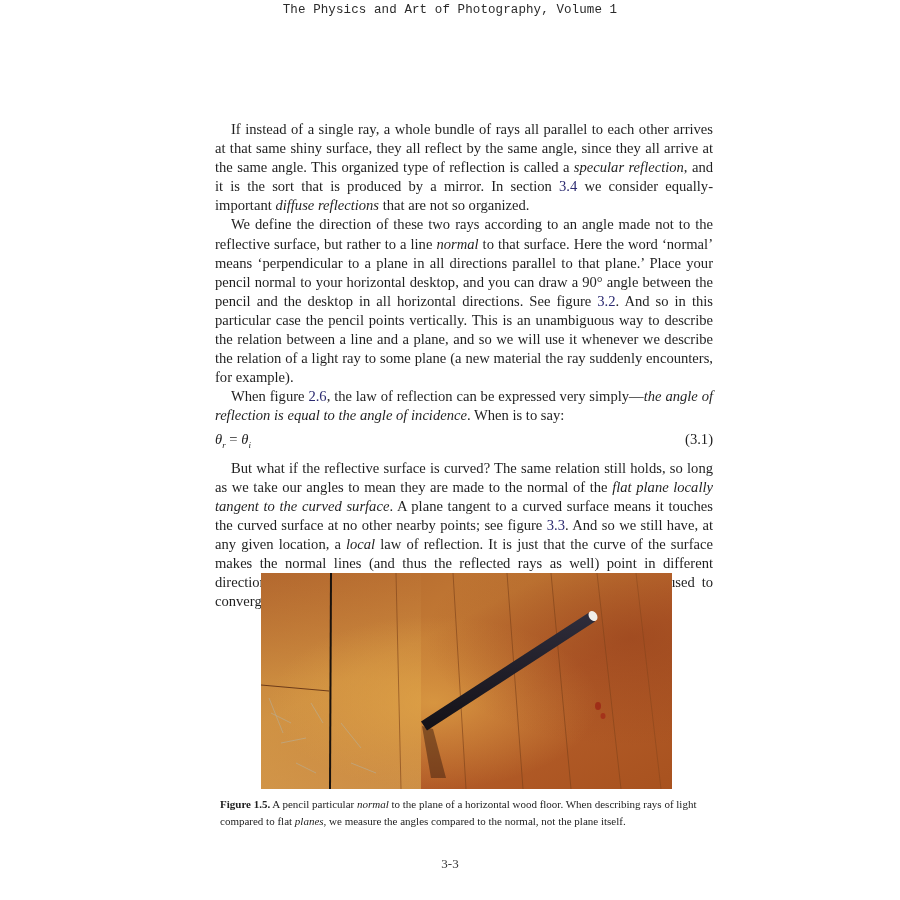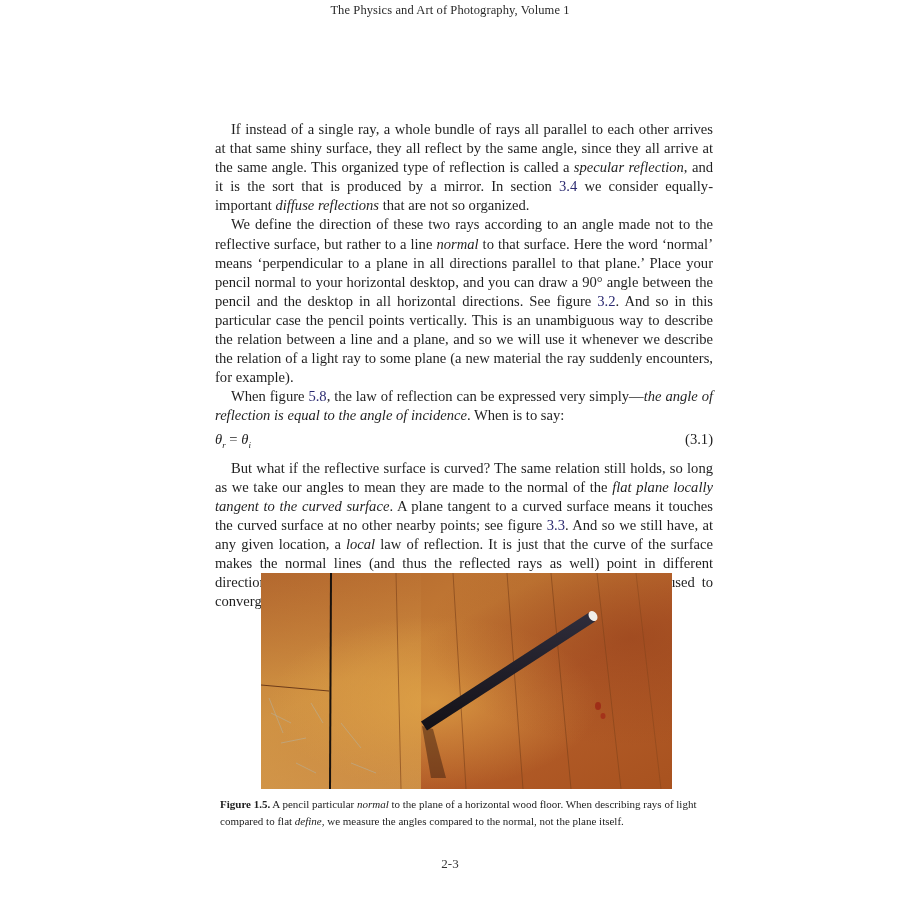--- a/index.html
+++ b/index.html
@@ -14,21 +14,21 @@
       overflow: hidden;
       font-family: "Liberation Serif", "DejaVu Serif", serif;
       color: #1f1f1f;
     }
     .running-head {
       position: absolute;
       top: 3px;
       left: 0;
       width: 900px;
       text-align: center;
-      font-family: Liberation Serif, serif;
+      font-family: Liberation Mono, monospace;
       font-size: 12.5px;
       color: #2a2a2a;
       letter-spacing: 0.1px;
     }
     .body-text {
       position: absolute;
       left: 215px;
       top: 92px;
       width: 498px;
       font-size: 14.6px;
@@ -97,21 +97,21 @@
 </head>
 <body>
 
 <div class="running-head">The Physics and Art of Photography, Volume 1</div>
 
 <div class="body-text">
   <p class="first"><span>If instead of a single ray, a whole bundle of rays all parallel to each other arrives at that same shiny surface, they all reflect by the same angle, since they all arrive at the same angle. This organized type of reflection is called a </span><em>specular reflection</em><span>, and it is the sort that is produced by a mirror. In section </span><span class="xref">3.4</span><span> we consider equally-important </span><em>diffuse reflections</em><span> that are not so organized.</span></p>
 
   <p><span>We define the direction of these two rays according to an angle made not to the reflective surface, but rather to a line </span><em>normal</em><span> to that surface. Here the word ‘normal’ means ‘perpendicular to a plane in all directions parallel to that plane.’ Place your pencil normal to your horizontal desktop, and you can draw a 90° angle between the pencil and the desktop in all horizontal directions. See figure </span><span class="xref">3.2</span><span>. And so in this particular case the pencil points vertically. This is an unambiguous way to describe the relation between a line and a plane, and so we will use it whenever we describe the relation of a light ray to some plane (a new material the ray suddenly encounters, for example).</span></p>
 
-  <p><span>When figure </span><span class="xref">5.8</span><span>, the law of reflection can be expressed very simply—</span><em>the angle of reflection is equal to the angle of incidence</em><span>. When is to say:</span></p>
+  <p><span>When figure </span><span class="xref">2.6</span><span>, the law of reflection can be expressed very simply—</span><em>the angle of reflection is equal to the angle of incidence</em><span>. When is to say:</span></p>
 
   <div class="equation">
     <div class="eq-body"><span>θ</span><sub style="font-size:9px">r</sub><span style="font-style:normal"> = </span><span>θ</span><sub style="font-size:9px">i</sub></div>
     <div class="eq-num">(3.1)</div>
   </div>
   <div class="gap-after-eq"></div>
 
   <p><span>But what if the reflective surface is curved? The same relation still holds, so long as we take our angles to mean they are made to the normal of the </span><em>flat plane locally tangent to the curved surface</em><span>. A plane tangent to a curved surface means it touches the curved surface at no other nearby points; see figure </span><span class="xref">3.3</span><span>. And so we still have, at any given location, a </span><em>local</em><span> law of reflection. It is just that the curve of the surface makes the normal lines (and thus the reflected rays as well) point in different directions for different parts of the curve. A curved mirror can thus be used to converge or diverge parallel rays of light.</span></p>
 </div>
 
@@ -169,15 +169,15 @@
     <ellipse cx="337" cy="133" rx="3" ry="4" fill="#9c2414" opacity="0.8"></ellipse>
     <ellipse cx="342" cy="143" rx="2.5" ry="3" fill="#a32a18" opacity="0.8"></ellipse>
 
     <path d="M161 153 L172 156 L185 205 L170 205 Z" fill="#4a2612" opacity="0.55"></path>
 
     <line x1="163" y1="153" x2="331" y2="44" stroke="url(#pencilGrad)" stroke-width="11" stroke-linecap="butt"></line>
     <ellipse cx="332" cy="43" rx="4" ry="5.5" transform="rotate(-33 332 43)" fill="#f1eee8"></ellipse>
   </svg>
 </div>
 
-<div class="caption"><b>Figure 1.5.</b><span>  A pencil particular </span><em>normal</em><span> to the plane of a horizontal wood floor. When describing rays of light compared to flat </span><em>define</em><span>, we measure the angles compared to the normal, not the plane itself.</span></div>
+<div class="caption"><b>Figure 1.5.</b><span>  A pencil particular </span><em>normal</em><span> to the plane of a horizontal wood floor. When describing rays of light compared to flat </span><em>planes</em><span>, we measure the angles compared to the normal, not the plane itself.</span></div>
 
-<div class="page-number">2-3</div>
+<div class="page-number">3-3</div>
 
 </body></html>

